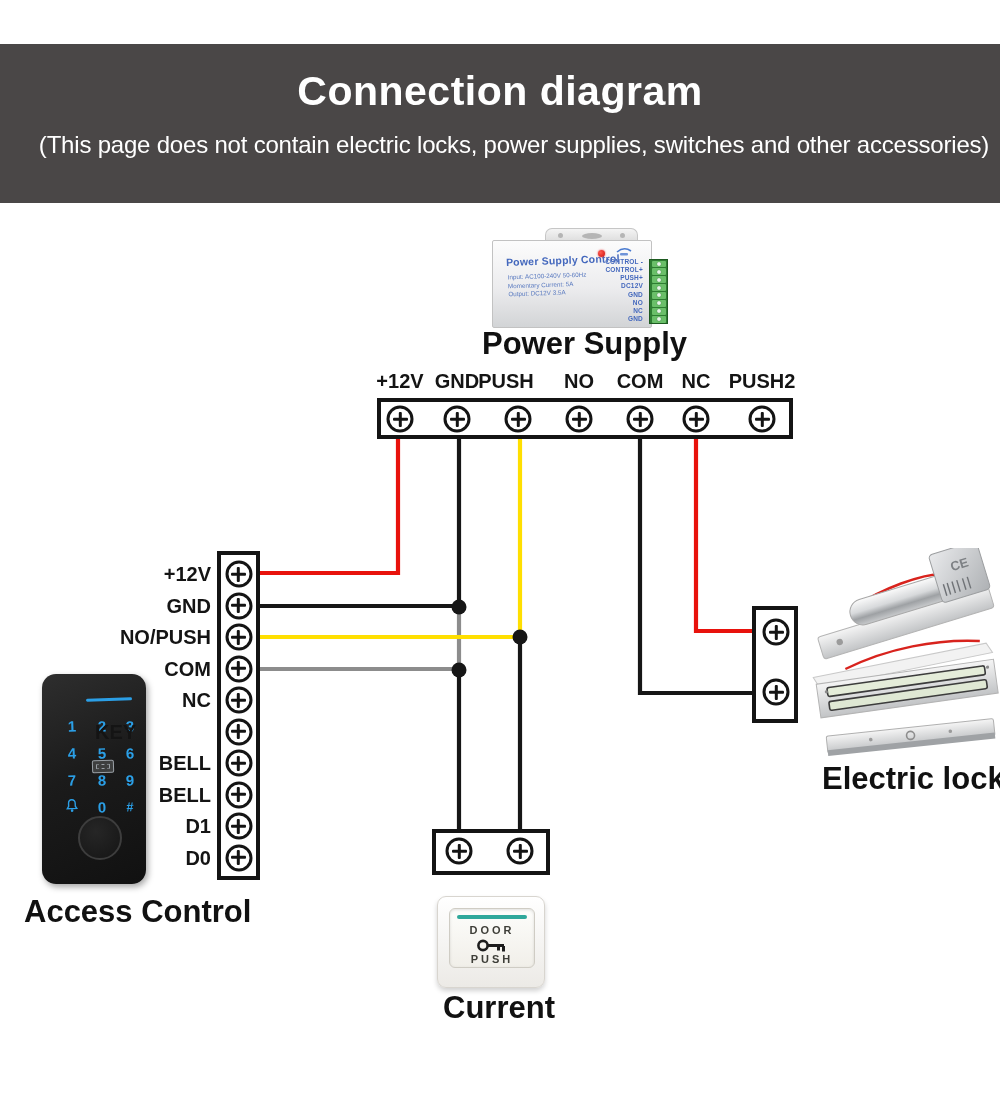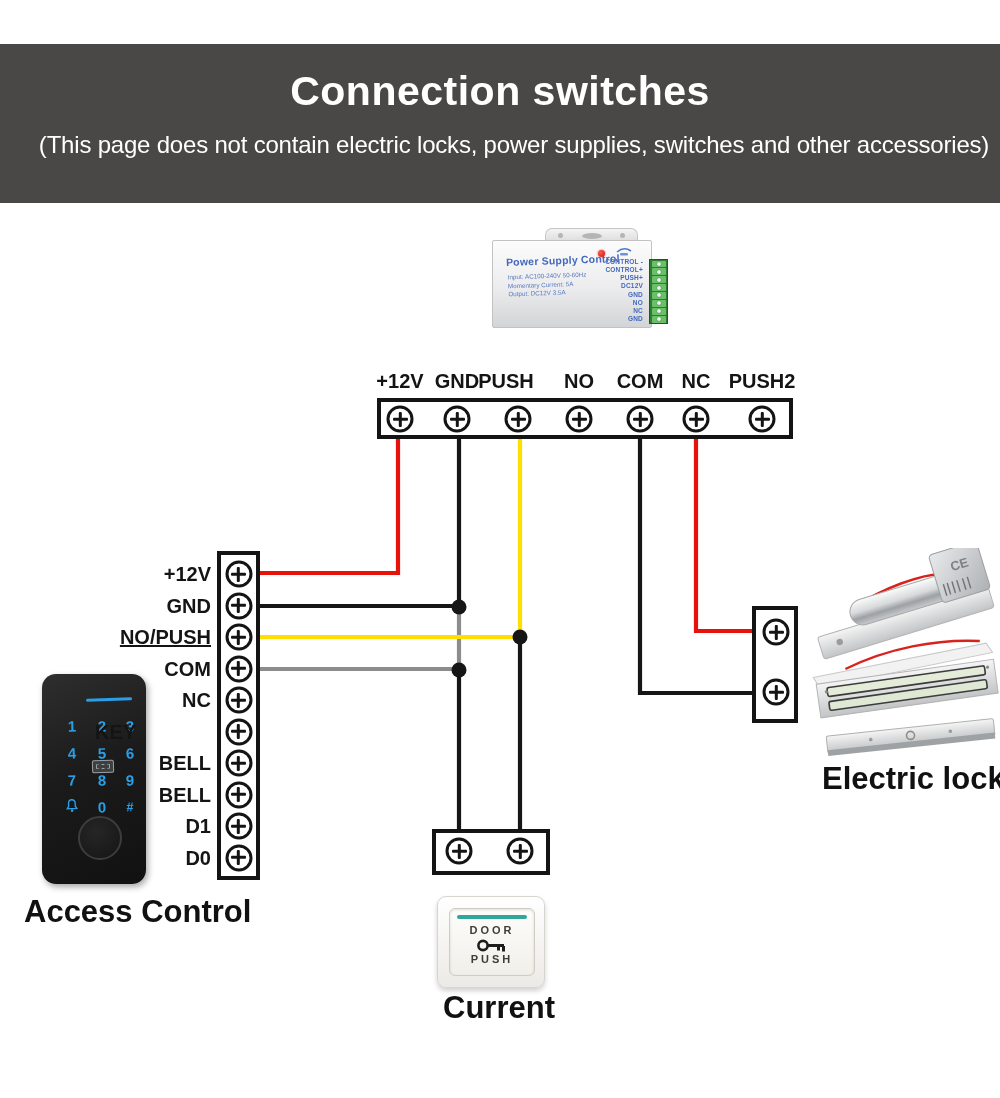--- a/index.html
+++ b/index.html
@@ -85,41 +85,41 @@
     border:1.5px solid #9aa0a6; border-radius:2px; background:rgba(220,225,230,.18); transform:rotate(-2deg);}
   .kp-card::after{content:""; position:absolute; left:3px; top:3px; right:3px; bottom:3px;
     border:1px dashed #9aa0a6; border-radius:1px;}
   .kp-finger{position:absolute; left:36px; top:142px; width:44px; height:44px; border-radius:50%;
     border:2.5px solid #3d3d3d; background:radial-gradient(circle at 40% 35%, #262626, #151515);}
 
   
   .sw-plate{position:absolute; left:437px; top:896px; width:108px; height:92px;
     background:linear-gradient(180deg,#ffffff,#eceae6); border:1px solid #d8d5cf;
     border-radius:9px; box-shadow:0 3px 5px rgba(0,0,0,.18);}
-  .sw-button{position:absolute; left:11px; top:11px; width:86px; height:68px;
+  .sw-button{position:absolute; left:11px; top:11px; width:86px; height:60px;
     background:linear-gradient(180deg,#fdfdfb,#f1efe9); border:1px solid #cfccc4;
     border-radius:6px; box-shadow:inset 0 1px 3px rgba(0,0,0,.12); text-align:center;}
   .sw-teal{position:absolute; left:7px; top:6px; width:70px; height:4px;
     background:var(--button-teal); border-radius:2px;}
   .sw-door{position:absolute; width:100%; top:15px; font-size:11px; font-weight:700;
     letter-spacing:3px; color:#3e3e38;}
   .sw-key{position:absolute; left:50%; top:30px; transform:translateX(-50%);}
   .sw-exit{position:absolute; width:100%; top:44px; font-size:11px; font-weight:700;
     letter-spacing:3px; color:#3e3e38;}
 
   
   .lock-art{position:absolute; left:795px; top:548px; pointer-events:none;}
 </style>
 </head>
 <body>
 
 <div class="page">
 
   <div class="banner">
-    <h1>Connection switches</h1>
+    <h1>Connection diagram</h1>
     <p>(This page does not contain electric locks, power supplies, switches and other accessories)</p>
   </div>
 
   <svg class="wires" width="1000" height="1098" viewBox="0 0 1000 1098">
 
     <polyline class="w-red" points="258,573 398,573 398,436"></polyline>
 
     <line class="w-black" x1="459" y1="436" x2="459" y2="608"></line>
     <line class="w-black" x1="258" y1="606" x2="459" y2="606"></line>
 
@@ -172,20 +172,21 @@
   <div class="green-block" id="green-block">
       <div class="gcell"></div>
       <div class="gcell"></div>
       <div class="gcell"></div>
       <div class="gcell"></div>
       <div class="gcell"></div>
       <div class="gcell"></div>
       <div class="gcell"></div>
       <div class="gcell"></div>
     </div>
+  <div class="big-label" style="left:482px; top:326px;">Power Supply</div>
 
   <div class="tbox" id="top-strip"></div>
 
   <div class="tbox" id="acc-strip"></div>
 
   <div class="keypad">
     <div class="kp-line"></div>
     <div id="kp-keys">
         <div class="kp-key" style="left: 30px; top: 52px;">1</div>
         <div class="kp-key" style="left: 60px; top: 52px;">2</div>
@@ -292,21 +293,21 @@
     <div class="t-label" style="left: 640px; top: 370px;">COM</div>
     <div class="screw" style="left: 696px; top: 419px;"></div>
     <div class="t-label" style="left: 696px; top: 370px;">NC</div>
     <div class="screw" style="left: 762px; top: 419px;"></div>
     <div class="t-label" style="left: 762px; top: 370px;">PUSH2</div>
     <div class="screw" style="left: 238.5px; top: 574px;"></div>
     <div class="a-label" style="top: 561px;">+12V</div>
     <div class="screw" style="left: 238.5px; top: 605.5px;"></div>
     <div class="a-label" style="top: 592.5px;">GND</div>
     <div class="screw" style="left: 238.5px; top: 637px;"></div>
-    <div class="a-label" style="top: 624px; text-decoration: underline;">NO/PUSH</div>
+    <div class="a-label" style="top: 624px;">NO/PUSH</div>
     <div class="screw" style="left: 238.5px; top: 668.5px;"></div>
     <div class="a-label" style="top: 655.5px;">COM</div>
     <div class="screw" style="left: 238.5px; top: 700px;"></div>
     <div class="a-label" style="top: 687px;">NC</div>
     <div class="screw" style="left: 238.5px; top: 731.5px;"></div>
     <div class="a-label" style="top: 718.5px; text-align: center;">KEY</div>
     <div class="screw" style="left: 238.5px; top: 763px;"></div>
     <div class="a-label" style="top: 750px;">BELL</div>
     <div class="screw" style="left: 238.5px; top: 794.5px;"></div>
     <div class="a-label" style="top: 781.5px;">BELL</div>

